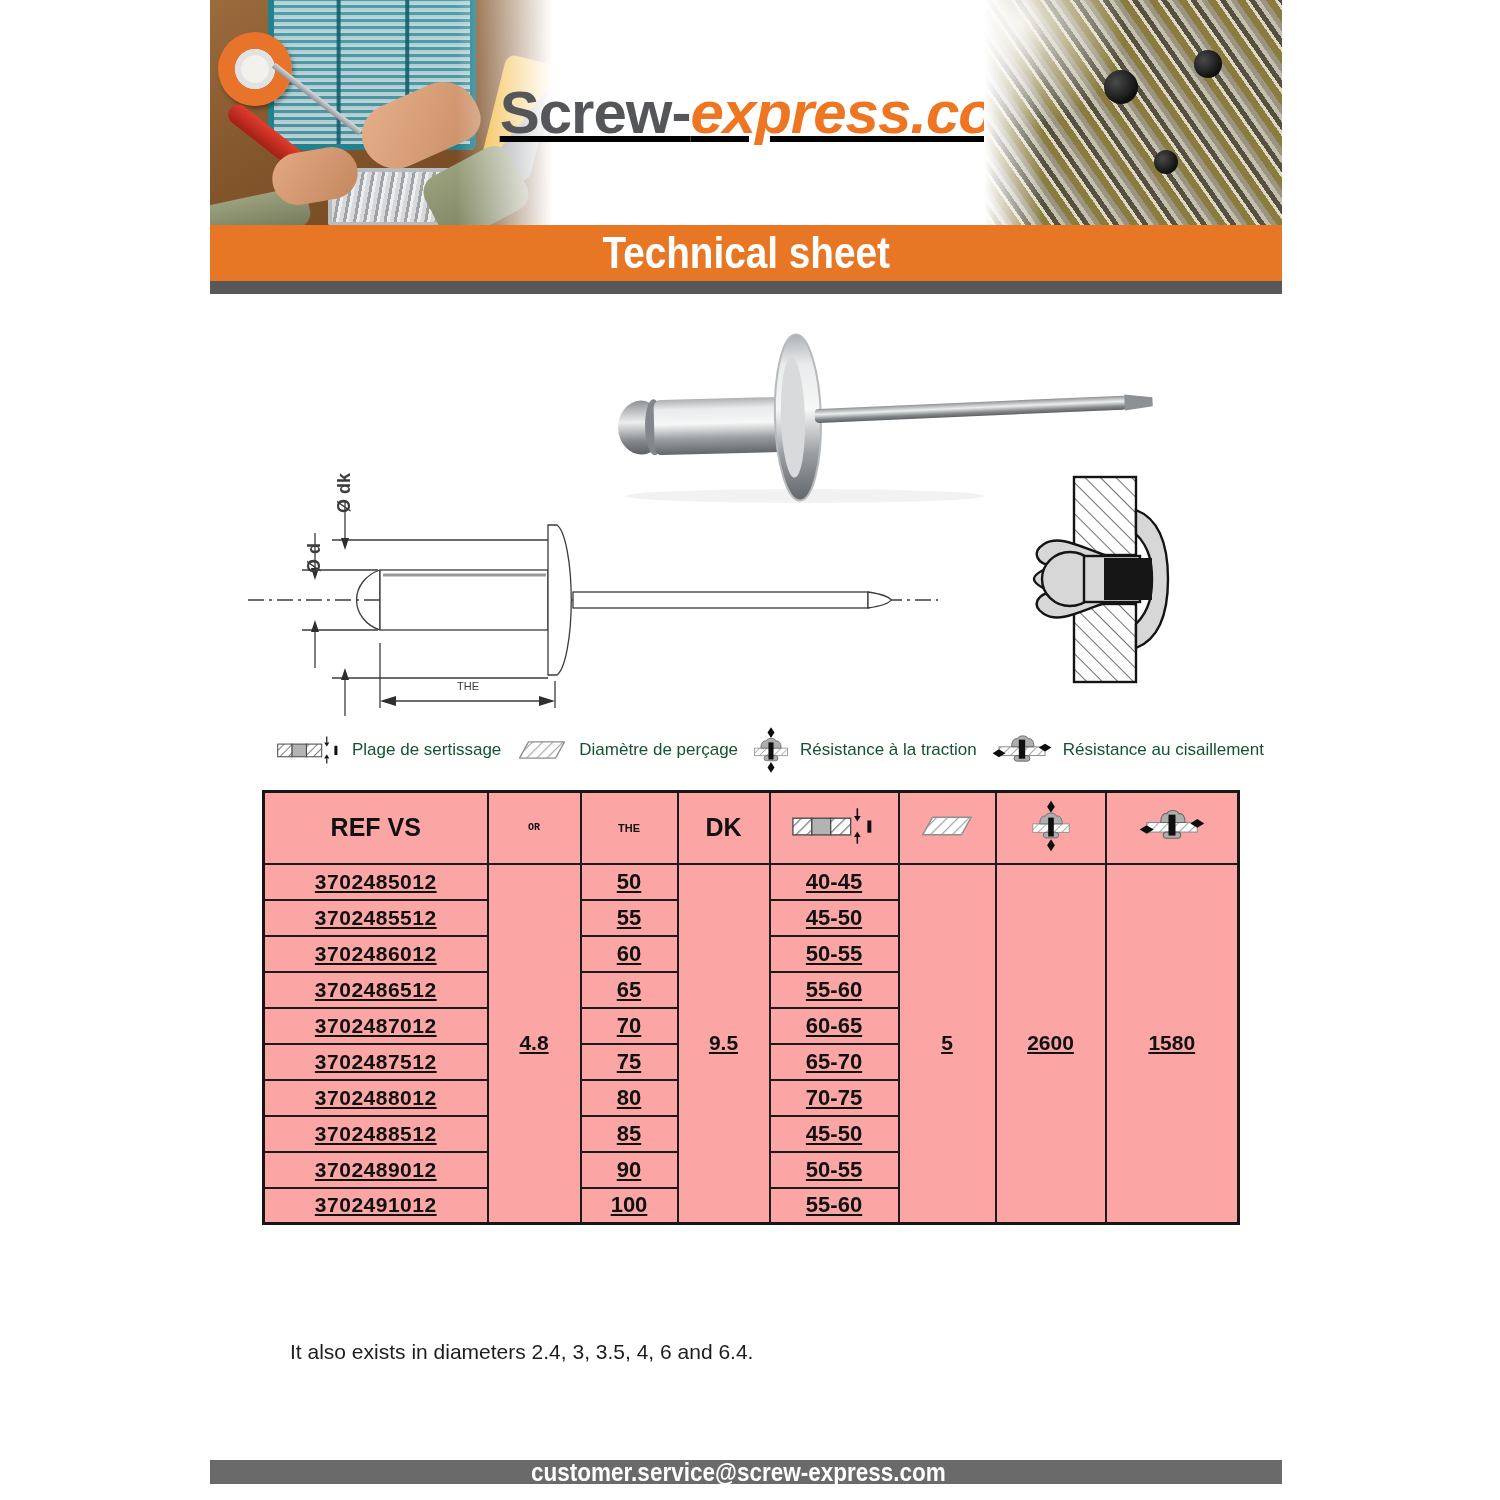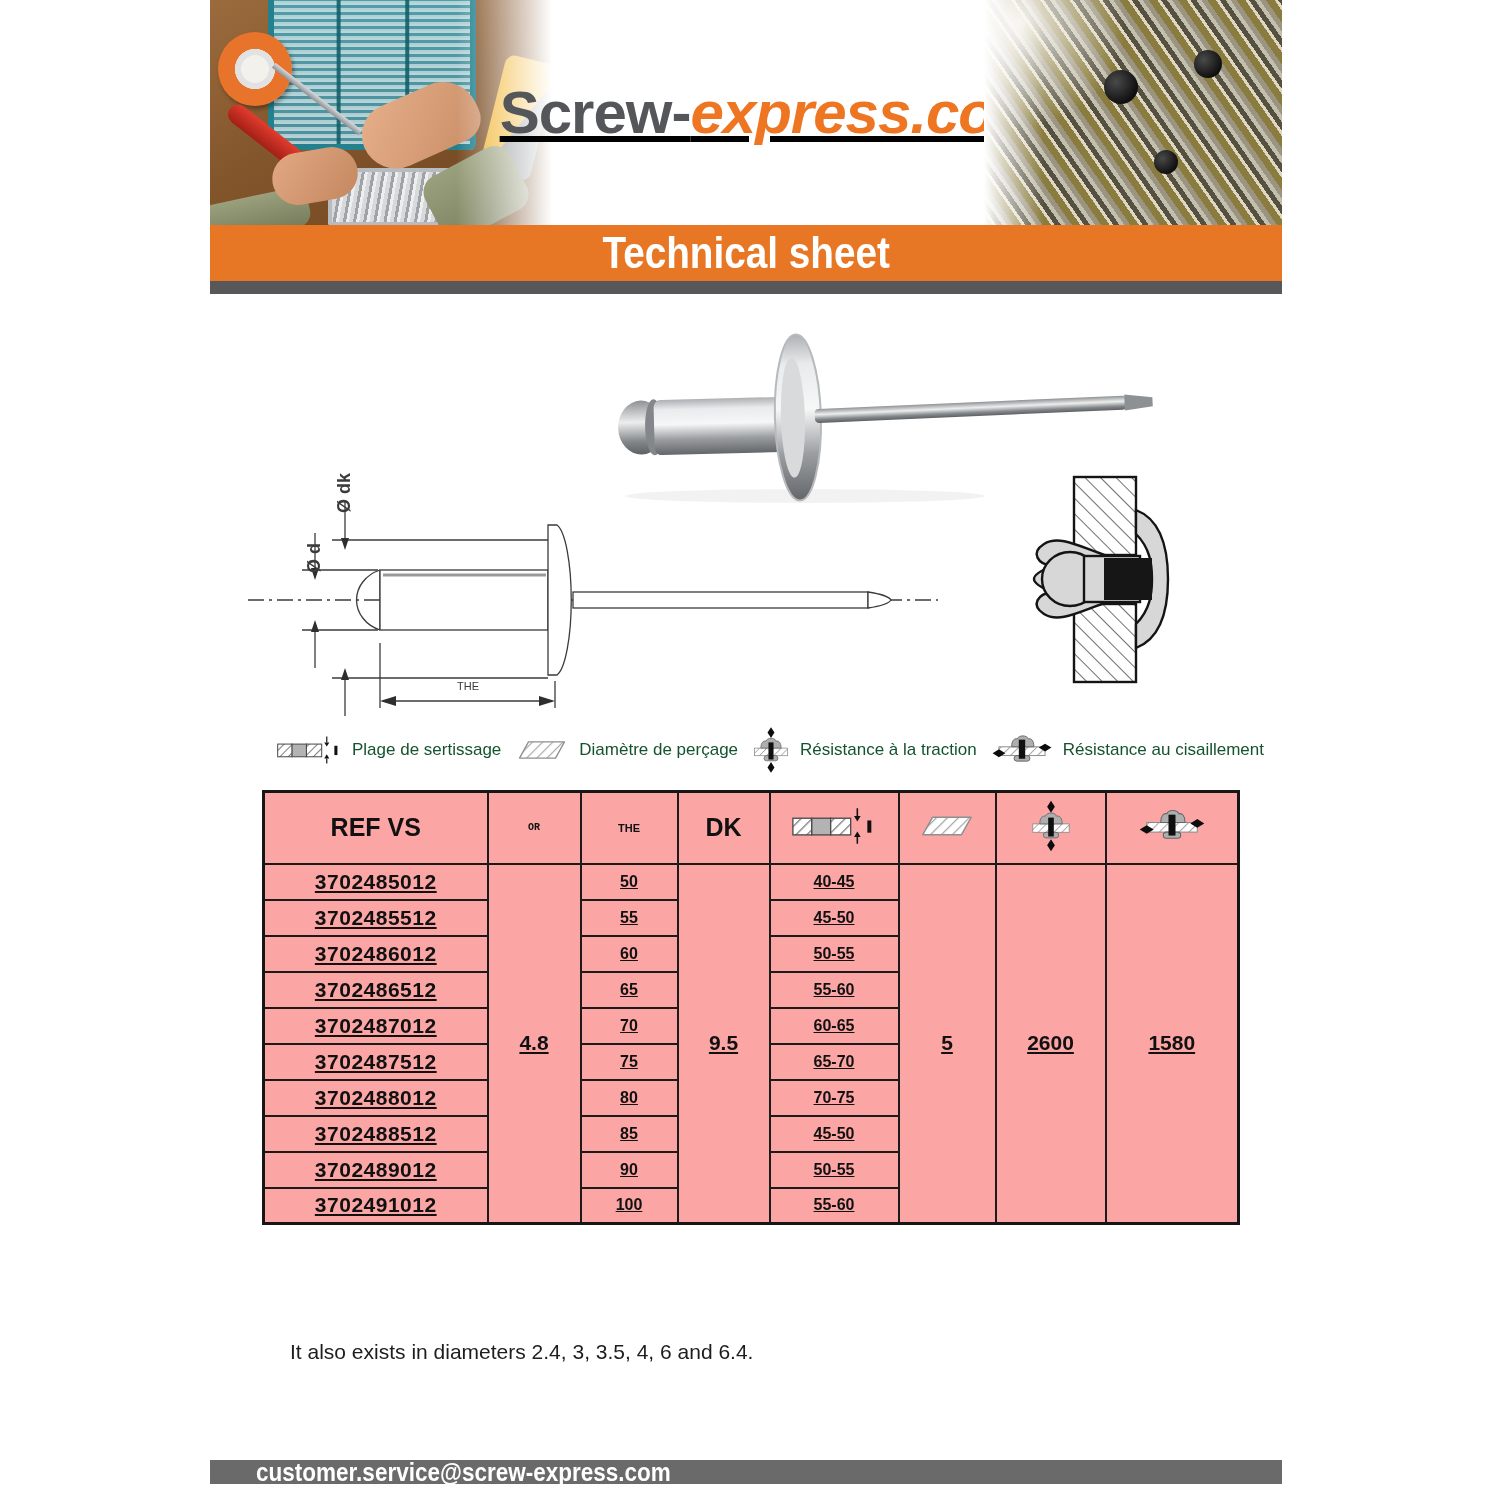--- a/index.html
+++ b/index.html
@@ -73,26 +73,26 @@
   .data-table { position:absolute; left:262px; top:790px; border-collapse:collapse;
     table-layout:fixed; background:#fca5a5; border:3px solid #161616; }
   .data-table th, .data-table td { border:2px solid #1b1b1b; text-align:center; vertical-align:middle;
     color:#111111; font-weight:bold; padding:0; }
   .data-table thead th { height:72px; }
   .data-table tbody td { height:36px;text-decoration:underline; }
   .th-ref, .th-dk { font-size:25px; }
   .th-or { font-size:10px;font-family:Liberation Mono, monospace; }
   .th-the { font-size:11px; }
   .cell-ref { font-size:21px; letter-spacing:.5px; }
-  .cell-the, .cell-crimp { font-size:16px;margin-top:44px; }
+  .cell-the, .cell-crimp { font-size:22px;margin-top:44px; }
   .cell-merged { font-size:21px; }
   
   .note { position:absolute; left:290px; top:1340px; font-size:21px; color:#1d1d1d; }
   .footer-bar { position:absolute; left:210px; top:1460px; width:1072px; height:24px; background:#6A6A6A;
-    display:flex; align-items:center; justify-content:flex-start; padding-right:62px; }
+    display:flex; align-items:center; justify-content:center; padding-right:62px; }
   .footer-bar span { color:#ffffff; font-size:25px; font-weight:bold; transform:scaleX(.9);
     transform-origin:right center; display:inline-block; }
   .defs-svg { position:absolute; width:0; height:0; overflow:hidden; }
 </style>
 </head>
 <body>
 
 <svg class="defs-svg" aria-hidden="true">
   <defs>
     <pattern id="h1" width="7" height="7" patternUnits="userSpaceOnUse" patternTransform="rotate(45)">

